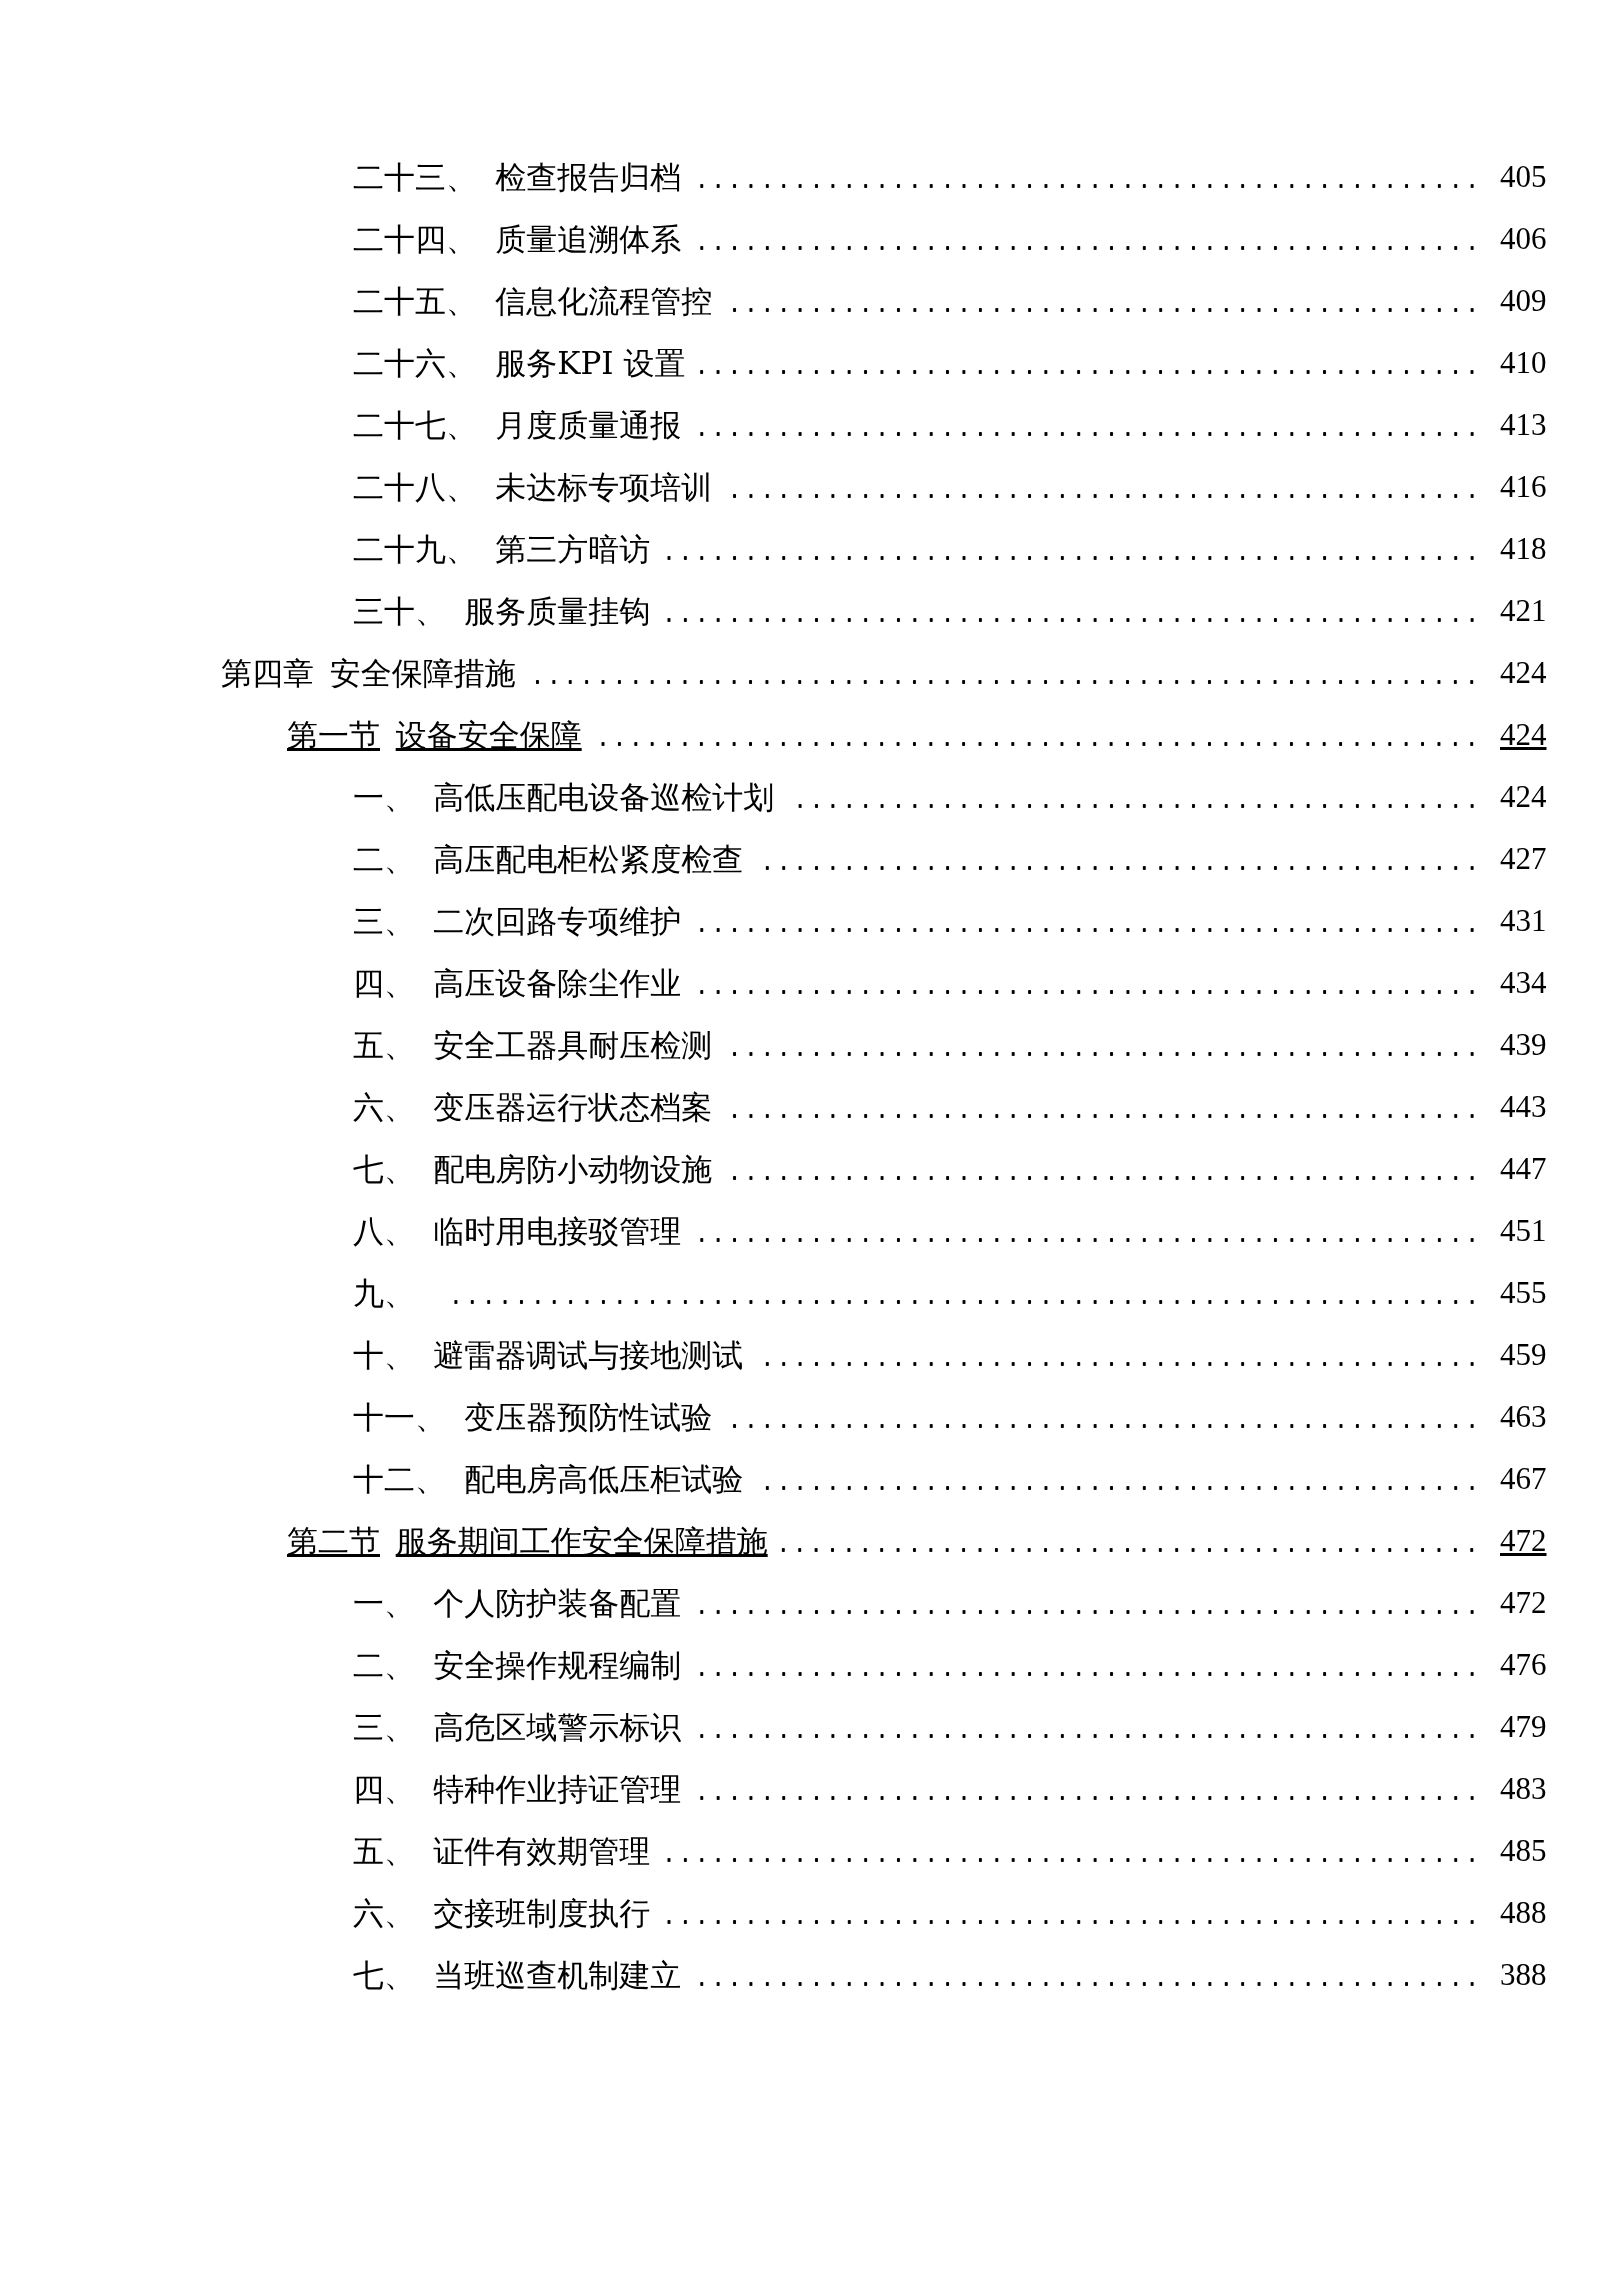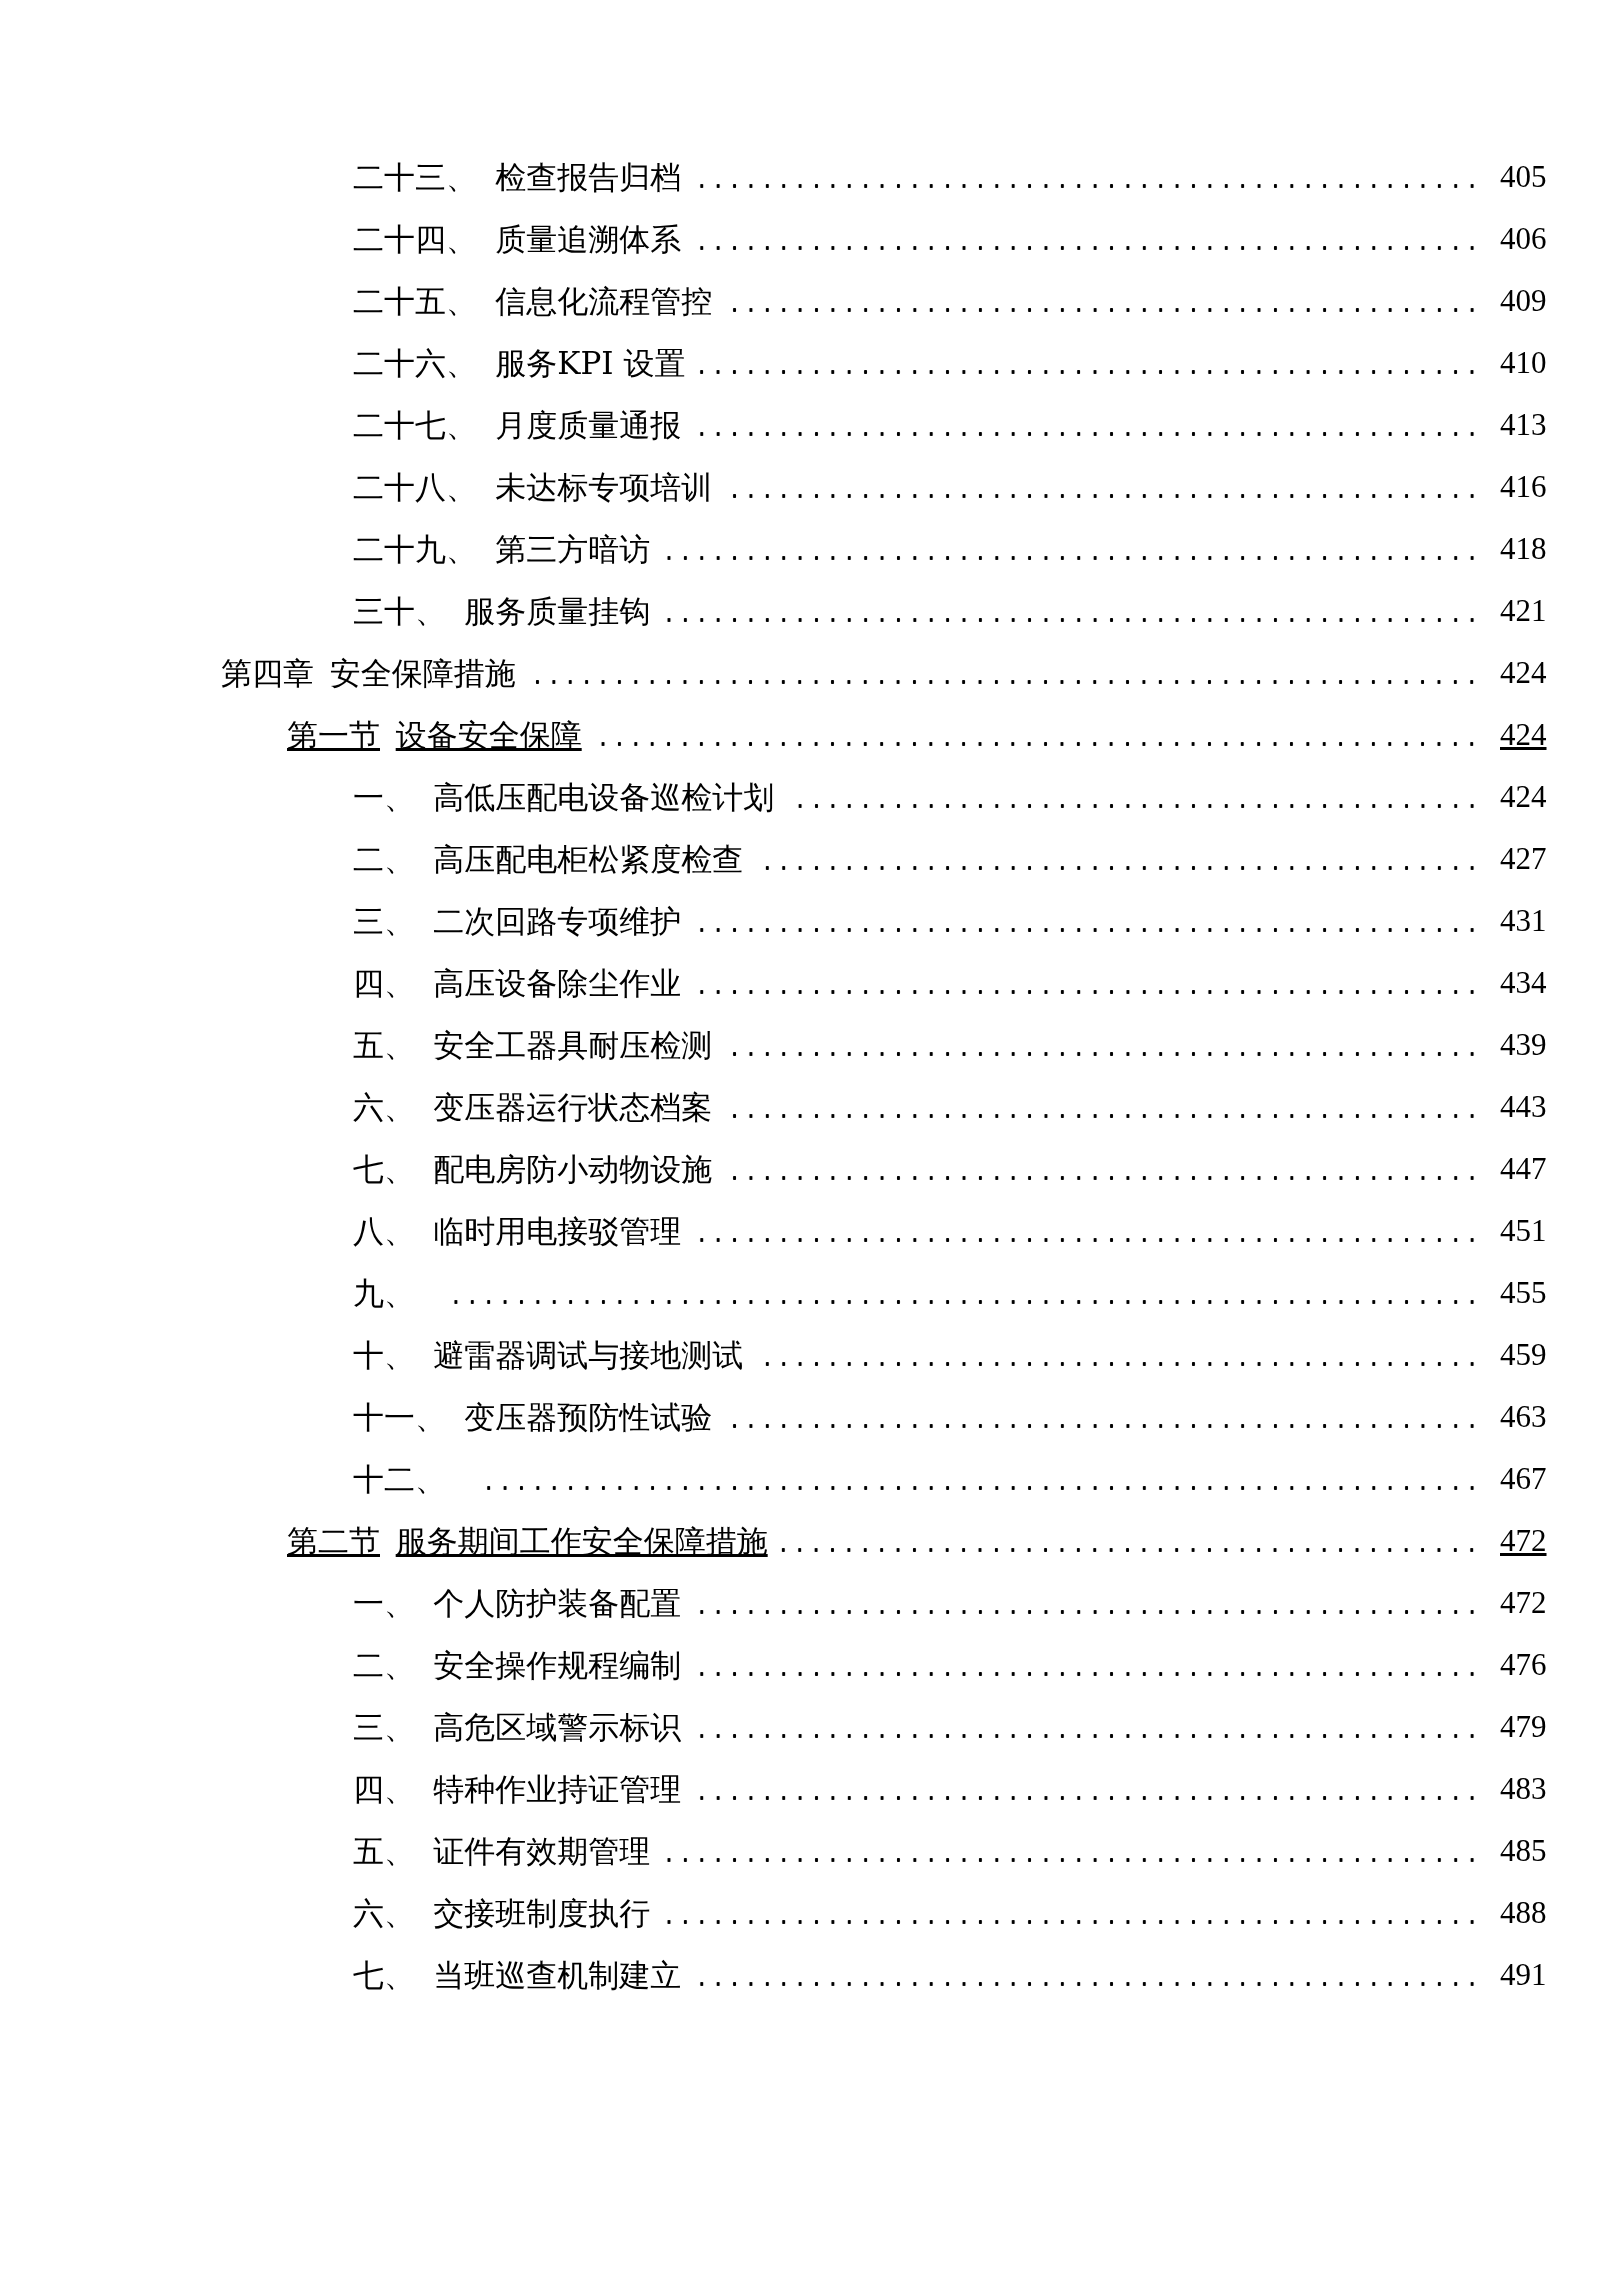--- a/index.html
+++ b/index.html
@@ -145,20 +145,21 @@
       <span class="page">459</span>
     </div>
   <div class="row level-3">
       <span class="num">十一、</span>
       <span class="title">变压器预防性试验</span>
       <span class="leader"></span>
       <span class="page">463</span>
     </div>
   <div class="row level-3">
       <span class="num">十二、</span>
+      <span class="title">配电房高低压柜试验</span>
       <span class="leader"></span>
       <span class="page">467</span>
     </div>
   <div class="row level-2">
       <span class="num">第二节</span>
       <span class="title">服务期间工作安全保障措施</span>
       <span class="leader"></span>
       <span class="page">472</span>
     </div>
   <div class="row level-3">
@@ -194,16 +195,16 @@
   <div class="row level-3">
       <span class="num">六、</span>
       <span class="title">交接班制度执行</span>
       <span class="leader"></span>
       <span class="page">488</span>
     </div>
   <div class="row level-3">
       <span class="num">七、</span>
       <span class="title">当班巡查机制建立</span>
       <span class="leader"></span>
-      <span class="page">491</span>
+      <span class="page">388</span>
     </div>
 </div>
 
 
 </body></html>

